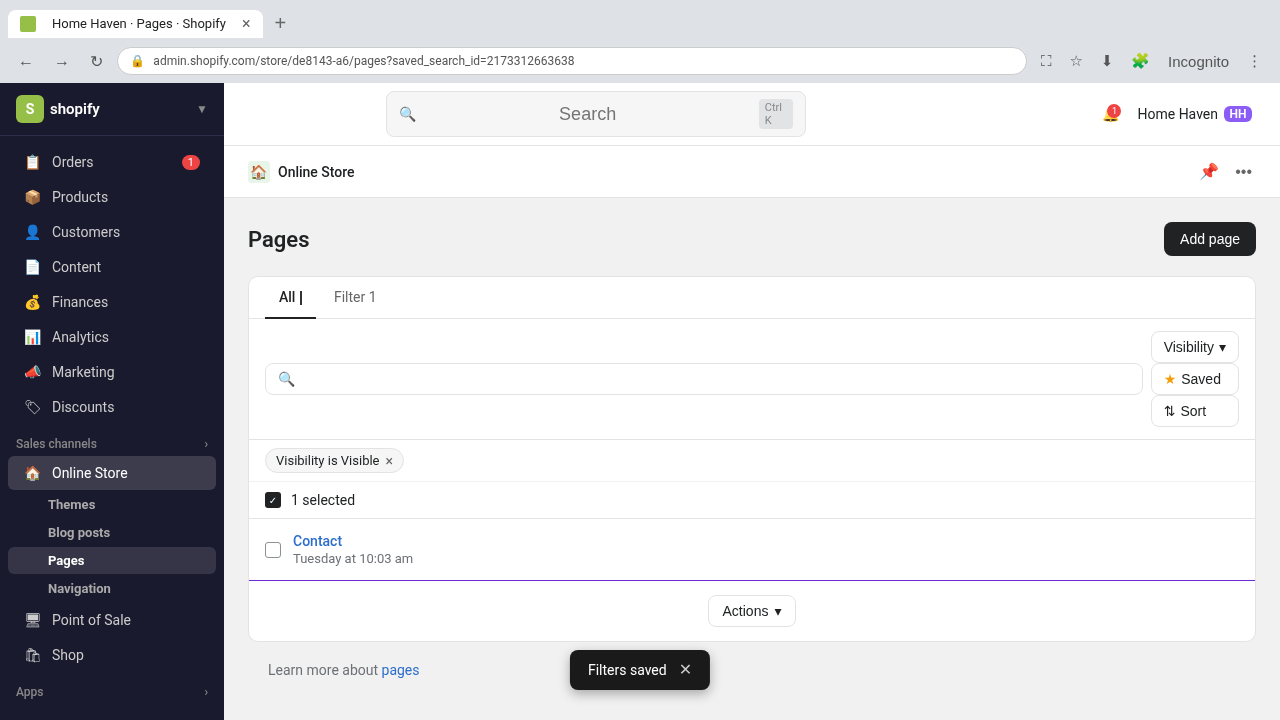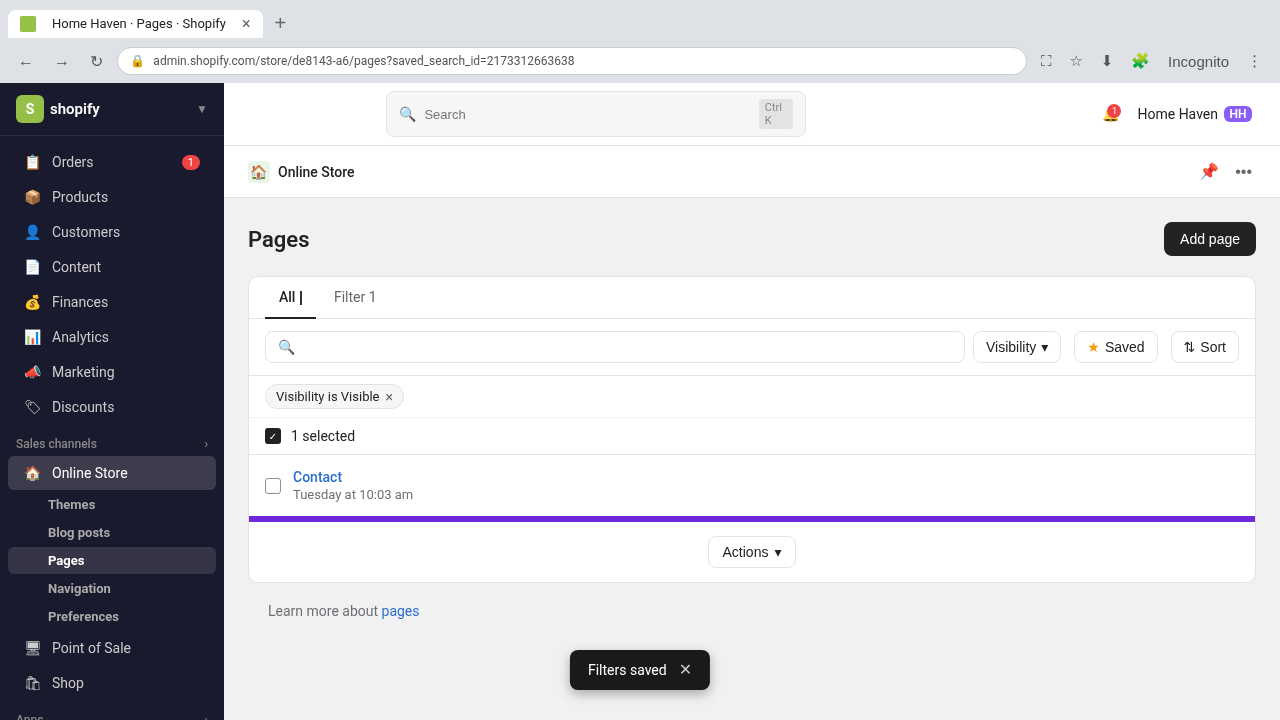--- a/index.html
+++ b/index.html
@@ -38,21 +38,21 @@
 
     .sub-nav-item { display: flex; align-items: center; gap: 10px; padding: 6px 16px 6px 40px; color: #aaa; cursor: pointer; border-radius: 6px; margin: 1px 8px; font-size: 13px; font-weight: bold; }
     .sub-nav-item.active { background: rgba(255,255,255,0.12); color: #fff; }
 
     
     .main { flex: 1; display: flex; flex-direction: column; overflow: hidden; background: #f1f1f1; }
 
     
     .topbar { background: #fff; border-bottom: 1px solid #e1e3e5; padding: 8px 20px; display: flex; align-items: center; gap: 12px; flex-shrink: 0; }
     .search-box { display: flex; align-items: center; gap: 8px; background: #f6f6f7; border: 1px solid #e1e3e5; border-radius: 8px; padding: 7px 12px; flex: 1; max-width: 420px; margin: 0 auto; }
-    .search-box input { background: none; border: none; outline: none; font-size: 13px; color: #7f1d1d; width: 100%; }
+    .search-box input { background: none; border: none; outline: none; font-size: 18px; color: #7f1d1d; width: 100%; text-align: center; }
     .search-shortcut { background: #e1e3e5; border-radius: 4px; padding: 2px 6px; font-size: 11px; color: #888; }
     .topbar-right { display: flex; align-items: center; gap: 10px; margin-left: auto; }
     .notif-btn { position: relative; cursor: pointer; }
     .notif-badge { position: absolute; top: -2px; right: -2px; background: #e44; color: #fff; border-radius: 50%; width: 14px; height: 14px; font-size: 9px; display: flex; align-items: center; justify-content: center; }
     .store-badge { display: flex; align-items: center; gap: 6px; cursor: pointer; padding: 4px 8px; border-radius: 6px; }
     .store-avatar { width: 28px; height: 16px; background: #8b5cf6; border-radius: 6px; display: flex; align-items: center; justify-content: center; color: #fff; font-weight: 600; font-size: 12px; }
 
     
     .content { flex: 1; overflow-y: auto; padding: 0; }
     .content-header { background: #fff; border-bottom: 1px solid #e1e3e5; padding: 12px 24px; display: flex; align-items: center; gap: 8px; }
@@ -73,37 +73,37 @@
     .tabs { display: flex; gap: 4px; border-bottom: 1px solid #e1e3e5; padding: 0 16px; }
     .tab { padding: 12px 14px; cursor: pointer; font-size: 14px; color: #666; border-bottom: 2px solid transparent; margin-bottom: -1px; }
     .tab.active { color: #202223; border-bottom-color: #202223; font-weight: 500; }
     .tab-cursor { display: inline-block; width: 2px; height: 14px; background: #333; margin-left: 1px; animation: blink 1s infinite; vertical-align: middle; }
     @keyframes blink { 0%,100%{opacity:1} 50%{opacity:0} }
 
     
     .filter-row { padding: 12px 16px; display: flex; align-items: center; gap: 8px; border-bottom: 1px solid #e1e3e5; }
     .filter-input-wrap { flex: 1; display: flex; align-items: center; gap: 8px; border: 1px solid #e1e3e5; border-radius: 8px; padding: 7px 12px; background: #fff; }
     .filter-input-wrap input { border: none; outline: none; font-size: 14px; color: #555; width: 100%; }
-    .filter-actions { display: flex; gap: 13px; }
+    .filter-actions { display: flex; gap: 0; flex-direction: column; }
     .filter-btn { display: flex; align-items: center; gap: 5px; padding: 7px 12px; border: 1px solid #e1e3e5; border-radius: 8px; background: #fff; font-size: 14px; cursor: pointer; color: #202223; }
     .saved-btn { display: flex; align-items: center; gap: 5px; padding: 7px 12px; border: 1px solid #e1e3e5; border-radius: 8px; background: #fff; font-size: 14px; cursor: pointer; color: #202223; }
     .saved-btn .star { color: #f59e0b; }
 
     
     .filter-tags { padding: 8px 16px; border-bottom: 1px solid #f1f1f1; display: flex; gap: 6px; }
     .filter-tag { display: flex; align-items: center; gap: 6px; background: #f6f6f7; border: 1px solid #e1e3e5; border-radius: 20px; padding: 4px 10px; font-size: 13px; color: #202223; }
     .filter-tag-close { cursor: pointer; color: #666; font-size: 14px; line-height: 1; }
 
     
     .selected-row { padding: 10px 16px; border-bottom: 1px solid #e1e3e5; display: flex; align-items: center; gap: 10px; }
     .checkbox-checked { width: 16px; height: 16px; background: #202223; border-radius: 3px; display: flex; align-items: center; justify-content: center; color: #fff; font-size: 10px; flex-shrink: 0; cursor: pointer; }
     .selected-text { font-size: 14px; color: #202223; }
 
     
-    .table-row { padding: 14px 16px; display: flex; align-items: center; gap: 12px; border-bottom: 6px solid #6d28d9; }
+    .table-row { padding: 14px 16px; display: flex; align-items: center; gap: 12px; border-bottom: 1px solid #6d28d9; }
     .row-checkbox { width: 16px; height: 16px; border: 1.5px solid #8c9196; border-radius: 3px; flex-shrink: 0; cursor: pointer; }
     .row-content { flex: 1; }
     .row-title { font-size: 14px; color: #2c6ecb; font-weight: 500; cursor: pointer; }
     .row-date { font-size: 13px; color: #6d7175; margin-top: 2px; }
 
     
     .actions-row { padding: 14px 8px; display: flex; justify-content: center; align-items: flex-start; }
     .actions-btn { display: flex; align-items: center; gap: 6px; padding: 7px 14px; border: 1px solid #e1e3e5; border-radius: 8px; background: #fff; font-size: 14px; cursor: pointer; color: #202223; }
 
     
@@ -203,23 +203,20 @@
         <span>Themes</span>
       </div>
       <div class="sub-nav-item">
         <span>Blog posts</span>
       </div>
       <div class="sub-nav-item active" style="background:rgba(255,255,255,0.12);color:#fff;">
         <span>Pages</span>
       </div>
       <div class="sub-nav-item">
         <span>Navigation</span>
-      </div>
-      <div class="sub-nav-item">
-        <span>Preferences</span>
       </div>
 
       <div class="nav-item">
         <span class="nav-icon">🖥</span>
         <span>Point of Sale</span>
       </div>
       <div class="nav-item">
         <span class="nav-icon">🛍</span>
         <span>Shop</span>
       </div>

